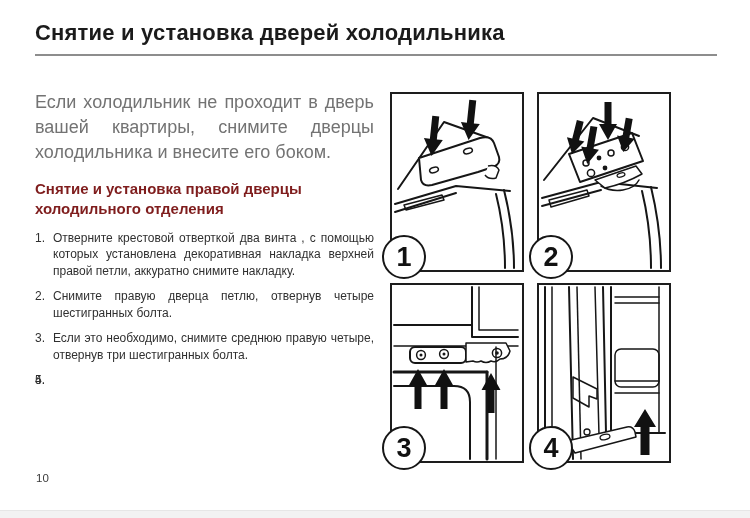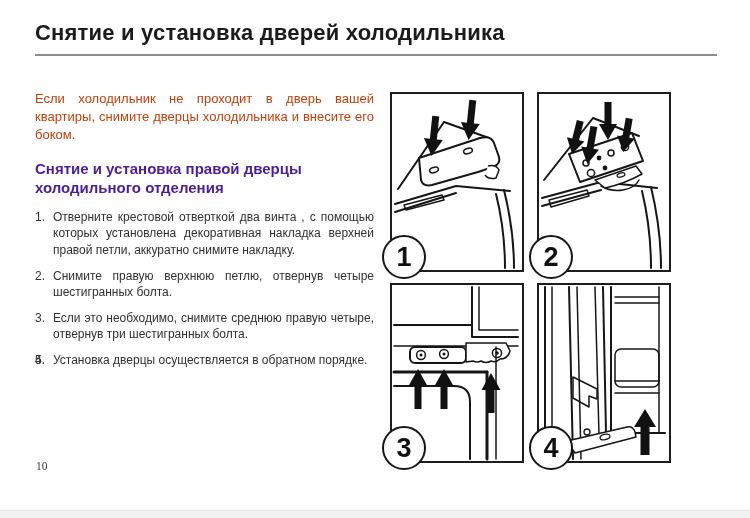--- a/index.html
+++ b/index.html
@@ -21,25 +21,25 @@
     letter-spacing:.2px; white-space:nowrap;
   }
   .title-rule {
     position:absolute; left:35px; top:54px;
     width:682px; height:2px; background:#8d8d8d;
   }
   .text-col {
     position:absolute; left:35px; top:90px; width:339px;
   }
   .intro {
-    font-size:13px; line-height:1.38; text-align:justify; color:#c2410c;
+    font-size:18px; line-height:1.38; text-align:justify; color:#737373;
   }
   .section-heading {
     margin-top:15px;
-    font-size:15px; font-weight:bold; line-height:1.27; color:#4c1d95;
+    font-size:15px; font-weight:bold; line-height:1.27; color:#7f1d1d;
   }
   .steps { margin-top:12px; }
   .step {
     position:relative; padding-left:18px;
     font-size:12px; line-height:1.38; text-align:justify; color:#303030;
     margin-bottom:9px;
   }
   .step-num { position:absolute; left:0; top:0; }
   .figures {
     position:absolute; left:390px; top:92px;
@@ -57,22 +57,22 @@
   .frame svg { display:block; width:130px; height:176px; }
   .badge {
     position:absolute; left:-10px; bottom:-9px;
     width:44px; height:44px;
     border:2.5px solid #161616; border-radius:50%;
     background:#ffffff;
     display:flex; align-items:center; justify-content:center;
     font-size:27px; font-weight:bold; color:#111;
   }
   .page-number {
-    position:absolute; left:36px; top:460px;
-    font-size:11.5px; color:#3c3c3c;font-family:Liberation Serif, serif;
+    position:absolute; left:36px; top:472px;
+    font-size:11.5px; color:#3c3c3c;
   }
   .footer-strip {
     position:absolute; left:0; bottom:0;
     width:750px; height:8px;
     background:#f2f2f2; border-top:1px solid #e6e6e6;
   }
 </style>
 </head>
 <body>
 
@@ -84,32 +84,31 @@
   <div class="text-col">
     <p class="intro">Если холодильник не проходит в дверь вашей квартиры, снимите дверцы холодильника и внесите его боком.</p>
     <h2 class="section-heading">Снятие и установка правой дверцы холодильного отделения</h2>
     <div class="steps">
       <div class="step">
         <span class="step-num">1.</span>
         <span>Отверните крестовой отверткой два винта , с помощью которых установлена декоративная накладка верхней правой петли, аккуратно снимите накладку.</span>
       </div>
       <div class="step">
         <span class="step-num">2.</span>
-        <span>Снимите правую верхнюю петлю, отвернув четыре шестигранных болта.</span>
+        <span>Снимите правую дверца петлю, отвернув четыре шестигранных болта.</span>
       </div>
       <div class="step">
         <span class="step-num">3.</span>
         <span>Если это необходимо, снимите среднюю правую четыре, отвернув три шестигранных болта.</span>
       </div>
       <div class="step">
         <span class="step-num">4.</span>
       </div>
       <div class="step">
         <span class="step-num">5.</span>
-        <span>Установка дверцы осуществляется в обратном порядке.</span>
       </div>
     </div>
   </div>
 
   <div class="figures">
 
     <figure class="frame">
       <svg viewBox="0 0 130 176">
         <g stroke="#161616" stroke-width="2" fill="none" stroke-linejoin="round" stroke-linecap="round">
           <path d="M6 95 L52 28 L97 44"></path>

